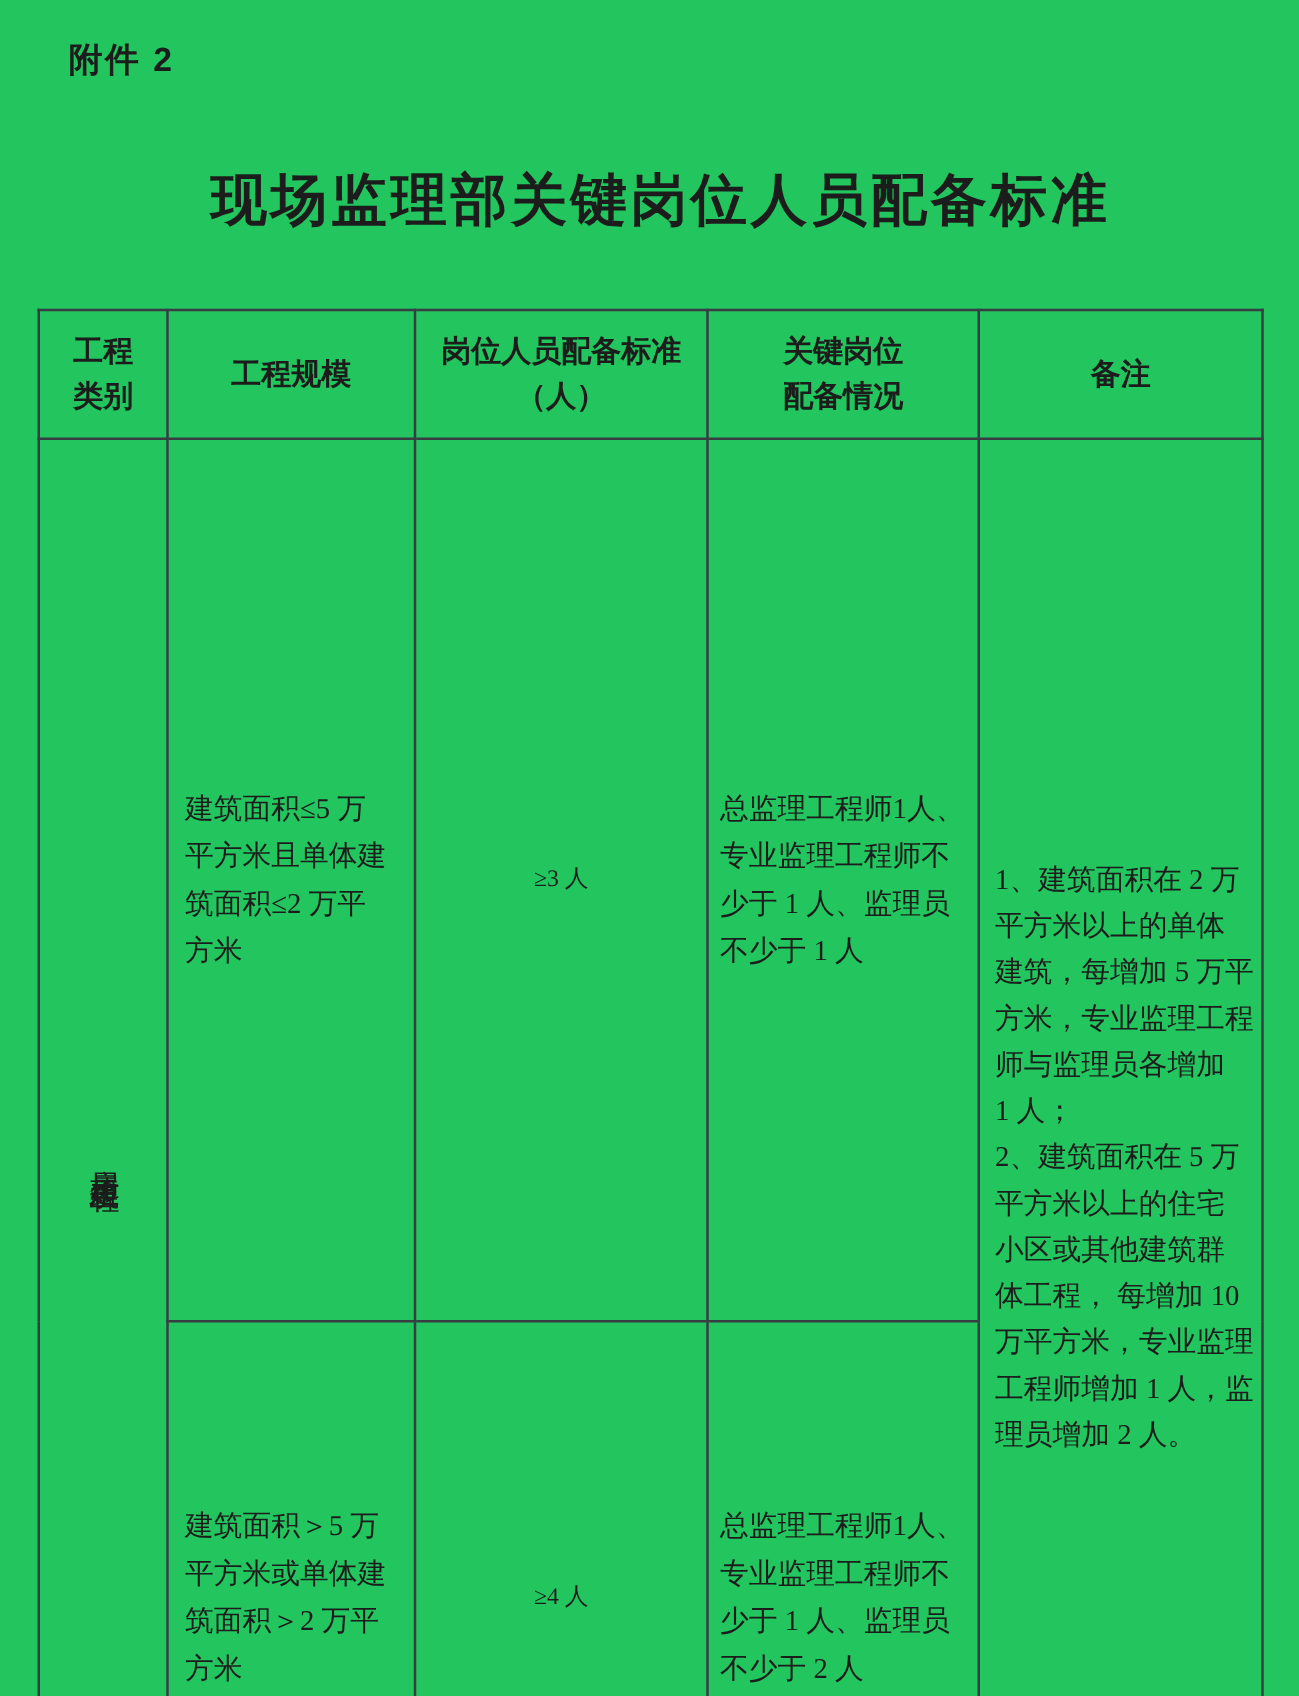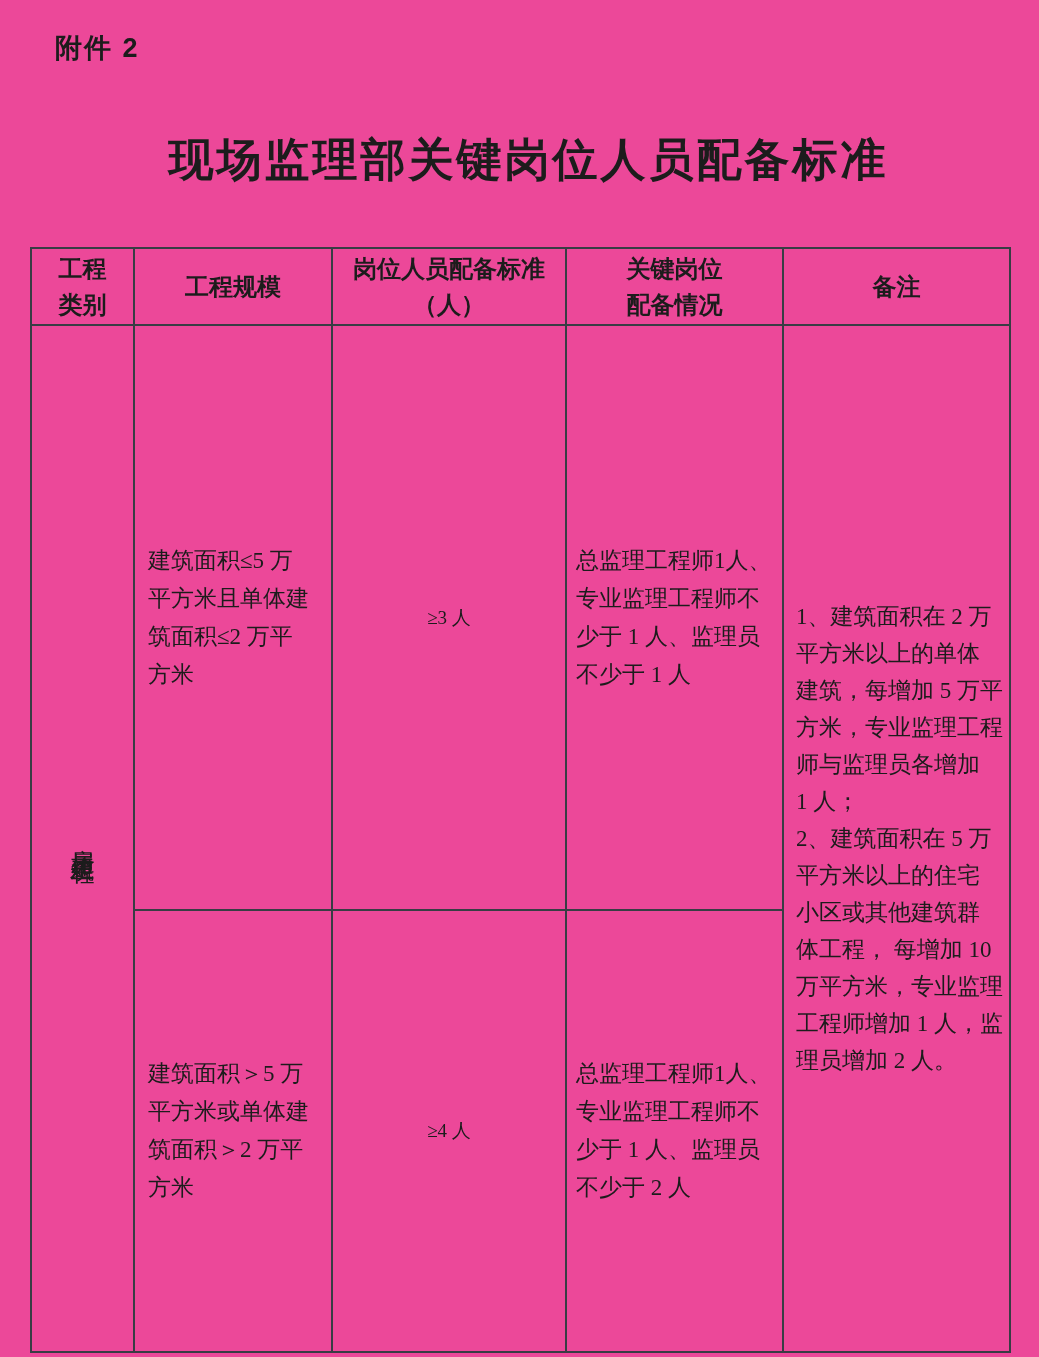--- a/index.html
+++ b/index.html
@@ -1,21 +1,21 @@
 <!DOCTYPE html>
 <html><head>
 <meta charset="utf-8">
 <style>
   * { margin: 0; padding: 0; box-sizing: border-box; }
   html, body { background: #e9e9e9; }
   .page {
     position: relative;
     width: 1039px;
     height: 1357px;
-    background: #ec4899;
+    background: #22c55e;
     font-family: "Liberation Serif", "DejaVu Serif", serif;
     color: #1c1c1c;
     overflow: hidden;
   }
   .attachment {
     position: absolute;
     left: 55px;
     top: 30px;
     font-family: "Liberation Sans", "DejaVu Sans", sans-serif;
     font-size: 27px;
@@ -46,22 +46,22 @@
     font-size: 23px;
     line-height: 38px;
     white-space: pre-line;
   }
   .main-table th {
     font-size: 24px;
     font-weight: 600;
     text-align: center;
     line-height: 36px;
   }
-  tr.header-row { height: 77px; }
-  tr.data-row-1 { height: 585px; }
+  tr.header-row { height: 103px; }
+  tr.data-row-1 { height: 706px; }
   tr.data-row-2 { height: 442px; }
   td.cell-category {
     text-align: center;
     writing-mode: vertical-lr;
     text-orientation: upright;
     letter-spacing: 3px;
     font-size: 24px;
   }
   td.cell-scale { padding-left: 13px; padding-right: 4px; }
   td.cell-staffing { text-align: center; font-size: 19px; }

